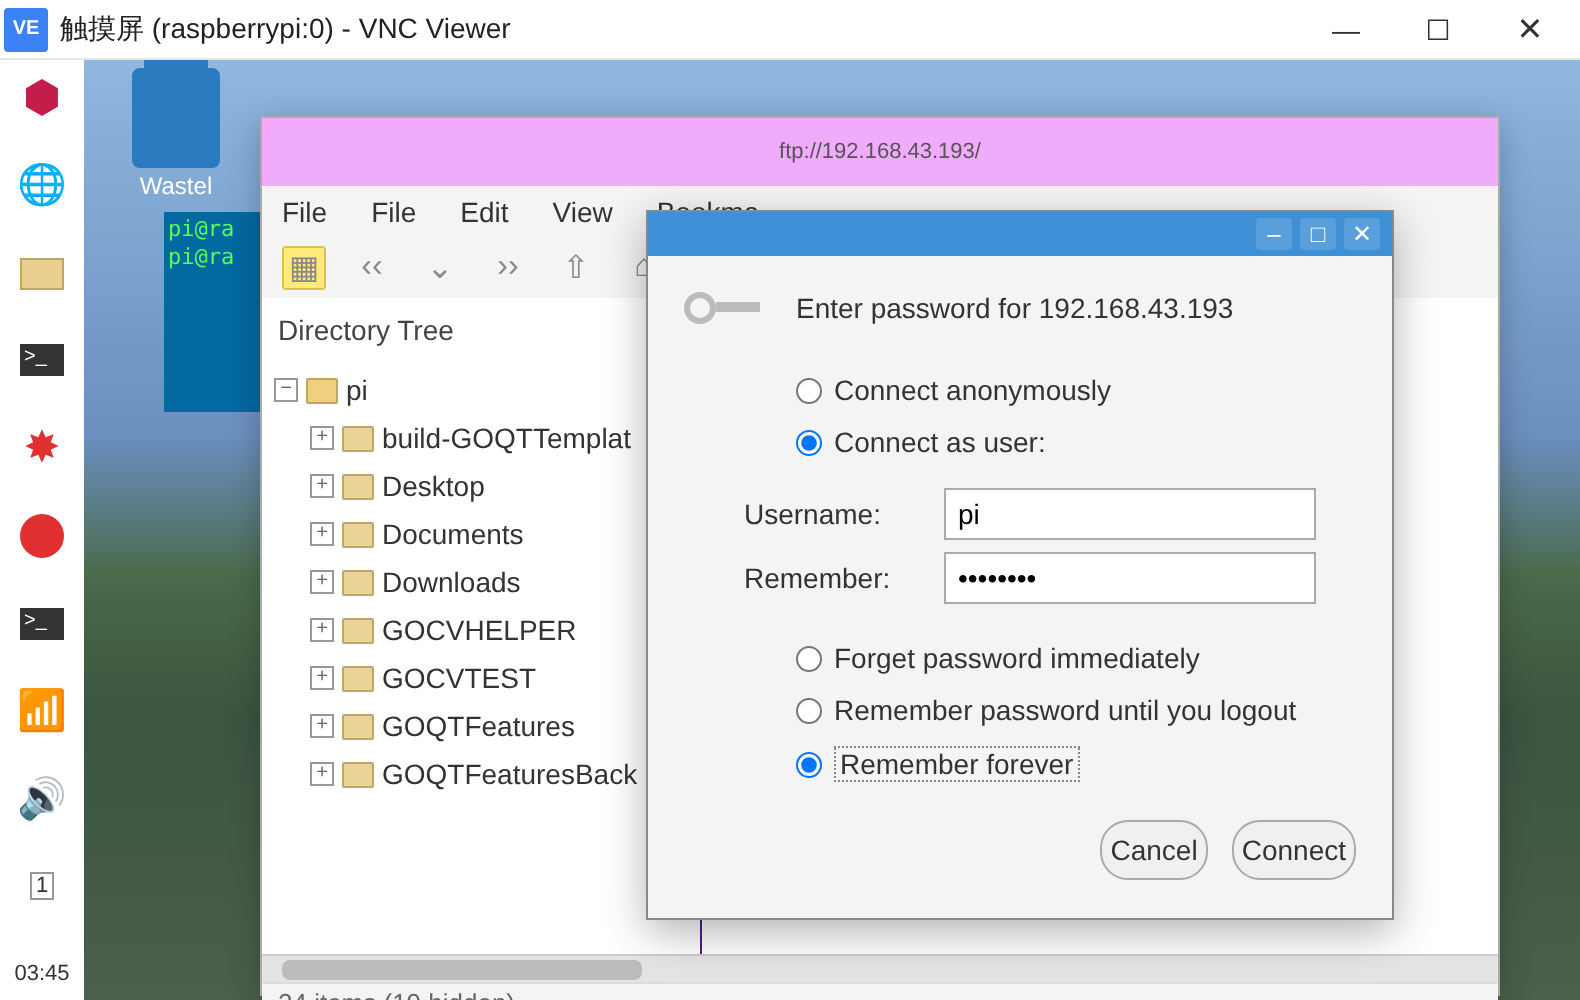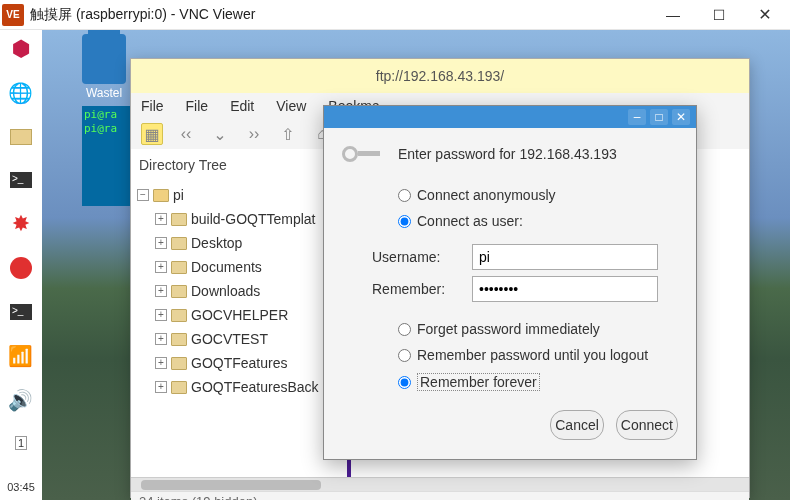--- a/index.html
+++ b/index.html
@@ -1,58 +1,58 @@
 <!DOCTYPE html>
 <html><head>
 <meta charset="utf-8">
 <style>
 html,body{margin:0;padding:0;width:790px;height:500px;overflow:hidden;font-family:"Segoe UI",Arial,sans-serif;font-size:13px;background:#fff;color:#333}
 *{box-sizing:border-box}
 
 
 .titlebar{height:30px;background:#fff;display:flex;align-items:center;padding:0 2px;border-bottom:1px solid #e5e5e5}
-.titlebar .vnc-logo{width:22px;height:22px;background:#c2410c;color:#fff;font-size:10px;font-weight:bold;display:flex;align-items:center;justify-content:center;margin-right:6px;border-radius:2px}
+.titlebar .vnc-logo{width:22px;height:22px;background:#3b82f6;color:#fff;font-size:10px;font-weight:bold;display:flex;align-items:center;justify-content:center;margin-right:6px;border-radius:2px}
 .titlebar .title{flex:1;font-size:14px;color:#222}
 .titlebar .winbtn{width:46px;height:28px;display:flex;align-items:center;justify-content:center;font-size:14px;cursor:default}
 .titlebar .winbtn.close{font-size:16px}
 
 
 .mainarea{display:flex;height:470px}
 
 
 .lefticons{width:42px;background:#fff;display:flex;flex-direction:column;align-items:center;gap:18px;padding-top:6px;font-size:20px}
 .lefticons .ic{width:28px;height:28px;display:flex;align-items:center;justify-content:center;cursor:default}
 
 
 .remote{flex:1;position:relative;background:#3a4a5a;overflow:hidden}
 .remote-wall{position:absolute;top:0;left:0;right:0;bottom:0;background:linear-gradient(#8fb7e0 0%,#6b8fbf 40%,#4a6a4a 55%,#3a5540 70%,#4a604a 100%)}
 .remote-overlay{position:absolute;top:0;left:0;right:0;bottom:0}
 
-.trash{position:absolute;left:40px;top:4px;text-align:center;color:#fff;font-size:12px}
+.trash{position:absolute;left:24px;top:4px;text-align:center;color:#fff;font-size:12px}
 .trash .can{width:44px;height:50px;background:#2a7abf;border-radius:4px;position:relative;margin:0 auto 2px}
 .trash .can:before{content:"";position:absolute;top:-6px;left:6px;right:6px;height:8px;background:#2a7abf;border-radius:2px}
 
 
 .termstub{position:absolute;left:40px;top:76px;width:60px;height:100px;background:#0369a1;color:#0f0;font-family:monospace;font-size:11px;padding:2px;line-height:14px;overflow:hidden}
 .termstub .green{color:#5f5}
 
 
 .desktopic{position:absolute;left:26px;top:268px;color:#fff;font-size:12px;text-align:center}
 .desktopic .icn{width:34px;height:42px;background:#f5f5f5;border:1px solid #bbb;margin:0 auto 2px}
 
 
 .fm{position:absolute;left:88px;top:28px;width:620px;height:440px;background:#f4f4f4;border:1px solid #aaa;box-shadow:0 4px 14px rgba(0,0,0,.25)}
-.fm .addr{height:34px;display:flex;align-items:center;justify-content:center;color:#555;font-size:14px;background:#fef9c3}
+.fm .addr{height:34px;display:flex;align-items:center;justify-content:center;color:#555;font-size:11px;background:#f0abfc}
 .fm .menubar{height:26px;display:flex;align-items:center;gap:22px;padding:0 10px;background:#f4f4f4;font-size:14px;color:#333}
 .fm .menubar span{cursor:default}
 .fm .toolbar{height:30px;display:flex;align-items:center;gap:12px;padding:0 10px;background:#f4f4f4}
 .fm .toolbar .tbtn{width:22px;height:22px;display:flex;align-items:center;justify-content:center;color:#888;font-size:16px}
 .fm .toolbar .tbtn.active{background:#ffe97a;border:1px solid #d6c24e;border-radius:2px}
 .fm .body{display:flex;height:328px;background:#fff}
-.fm .tree{width:220px;border-right:4px solid #4c1d95;padding:8px 6px 0 6px;overflow:hidden}
+.fm .tree{width:220px;border-right:1px solid #4c1d95;padding:8px 6px 0 6px;overflow:hidden}
 .fm .tree h4{margin:0 0 10px 2px;font-weight:normal;font-size:14px;color:#444}
 .fm .tree .row{display:flex;align-items:center;gap:4px;padding:4px 0;font-size:14px;color:#333;white-space:nowrap}
 .fm .tree .row .exp{width:12px;height:12px;border:1px solid #999;font-size:10px;line-height:10px;text-align:center;color:#666;cursor:default}
 .fm .tree .fld{width:16px;height:13px;background:#e8d398;border:1px solid #bfa760;border-radius:1px;display:inline-block}
 .fm .tree .fld.home{background:#f0d080}
 .fm .tree .lvl1{padding-left:18px}
 .fm .scroll{height:14px;background:#e4e4e4;border-top:1px solid #ccc;position:relative}
 .fm .scroll .thumb{position:absolute;left:10px;top:2px;width:180px;height:10px;background:#bcbcbc;border-radius:4px}
 .fm .status{height:22px;padding:2px 8px;font-size:13px;color:#666;background:#f4f4f4;border-top:1px solid #ddd}
 

